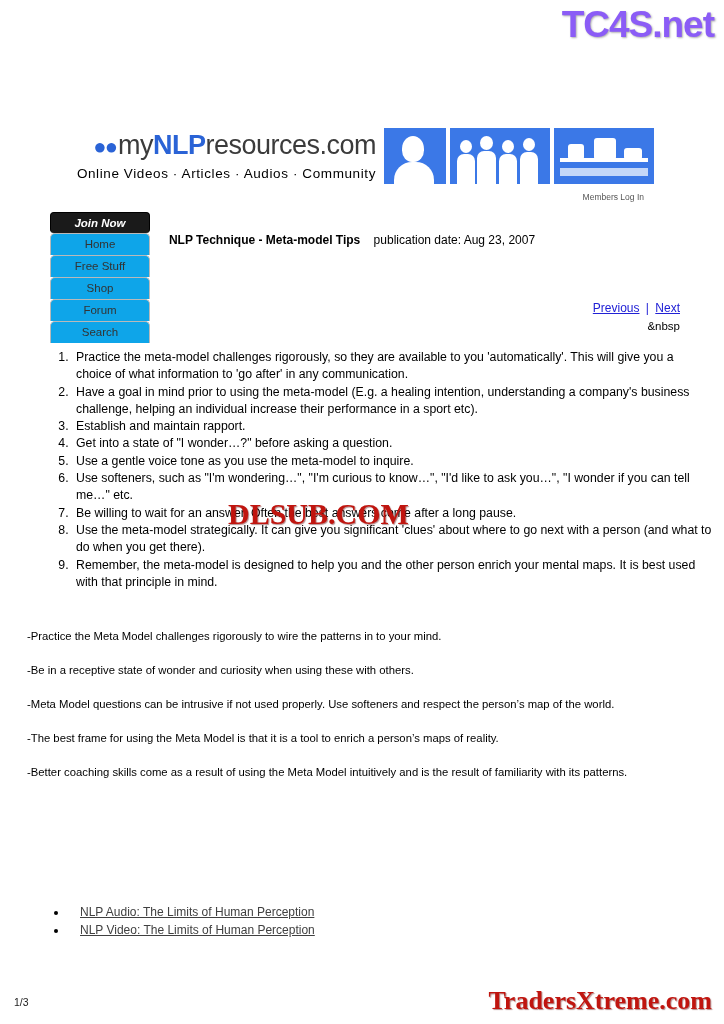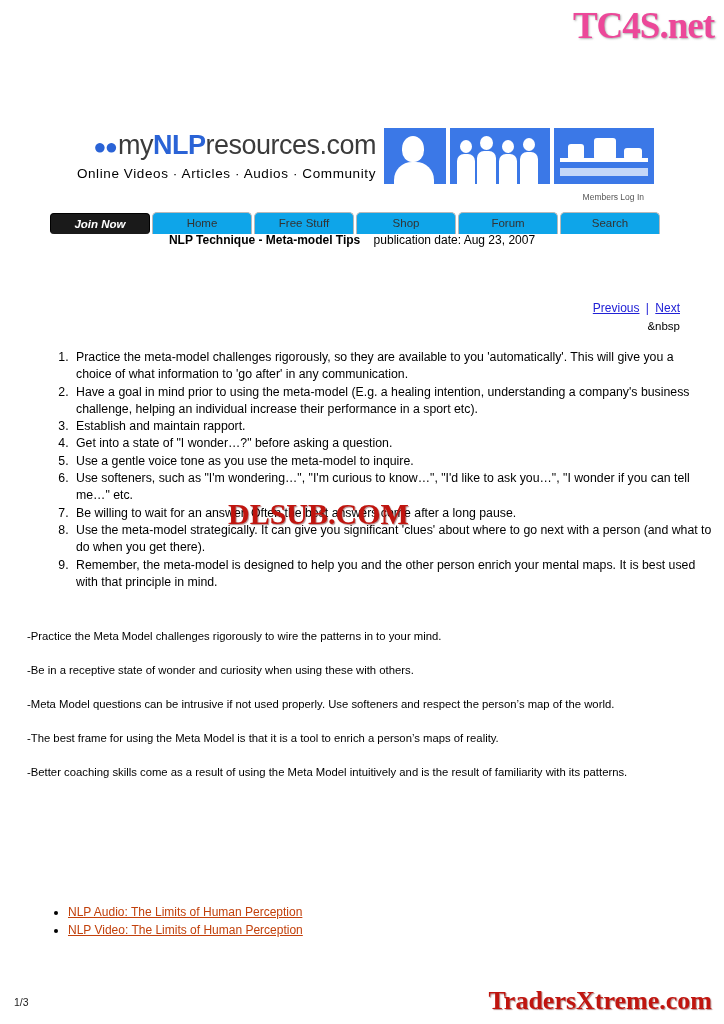--- a/index.html
+++ b/index.html
@@ -14,24 +14,24 @@
     color: #000000;
     position: relative;
     overflow: hidden;
   }
 
   
   .wm-top {
     position: absolute;
     top: 4px;
     right: 10px;
-    font-family: Liberation Serif, serif;
+    font-family: Liberation Sans, sans-serif;
     font-weight: bold;
     font-size: 37px;
-    color: #ec4899;
+    color: #8b5cf6;
     letter-spacing: -1px;
     text-shadow: 1px 1px 2px rgba(120,120,120,0.6);
   }
   .wm-center {
     position: absolute;
     top: 497px;
     left: 228px;
     font-family: "Liberation Serif", serif;
     font-weight: bold;
     font-size: 30px;
@@ -116,21 +116,22 @@
     font-size: 8.5px;
     color: #555555;
   }
 
   
   .nav {
     position: absolute;
     left: 50px;
     top: 212px;
     display: flex;
-    align-items: flex-end;
+    align-items: flex-start;
+    flex-direction: column;
   }
   .tab {
     height: 21px;
     line-height: 21px;
     padding: 0 14px;
     font-size: 11.5px;
     color: #333333;
     background: #0ea5e9;
     border: 1px solid #b9b9b9;
     border-bottom: none;
@@ -227,23 +228,24 @@
     position: absolute;
     left: 46px;
     top: 903px;
     margin: 0;
     padding-left: 22px;
     font-size: 12px;
     line-height: 18px;
   }
   ul.links li { margin: 0; }
   ul.links a {
-    color: #c2410c;
+    color: #404040;
     text-decoration: underline;
     cursor: pointer;
+    margin-left: 12px;
   }
 
   
   .pagenum {
     position: absolute;
     left: 14px;
     bottom: 16px;
     width: 724px;
     font-size: 10.5px;
     color: #222222;

